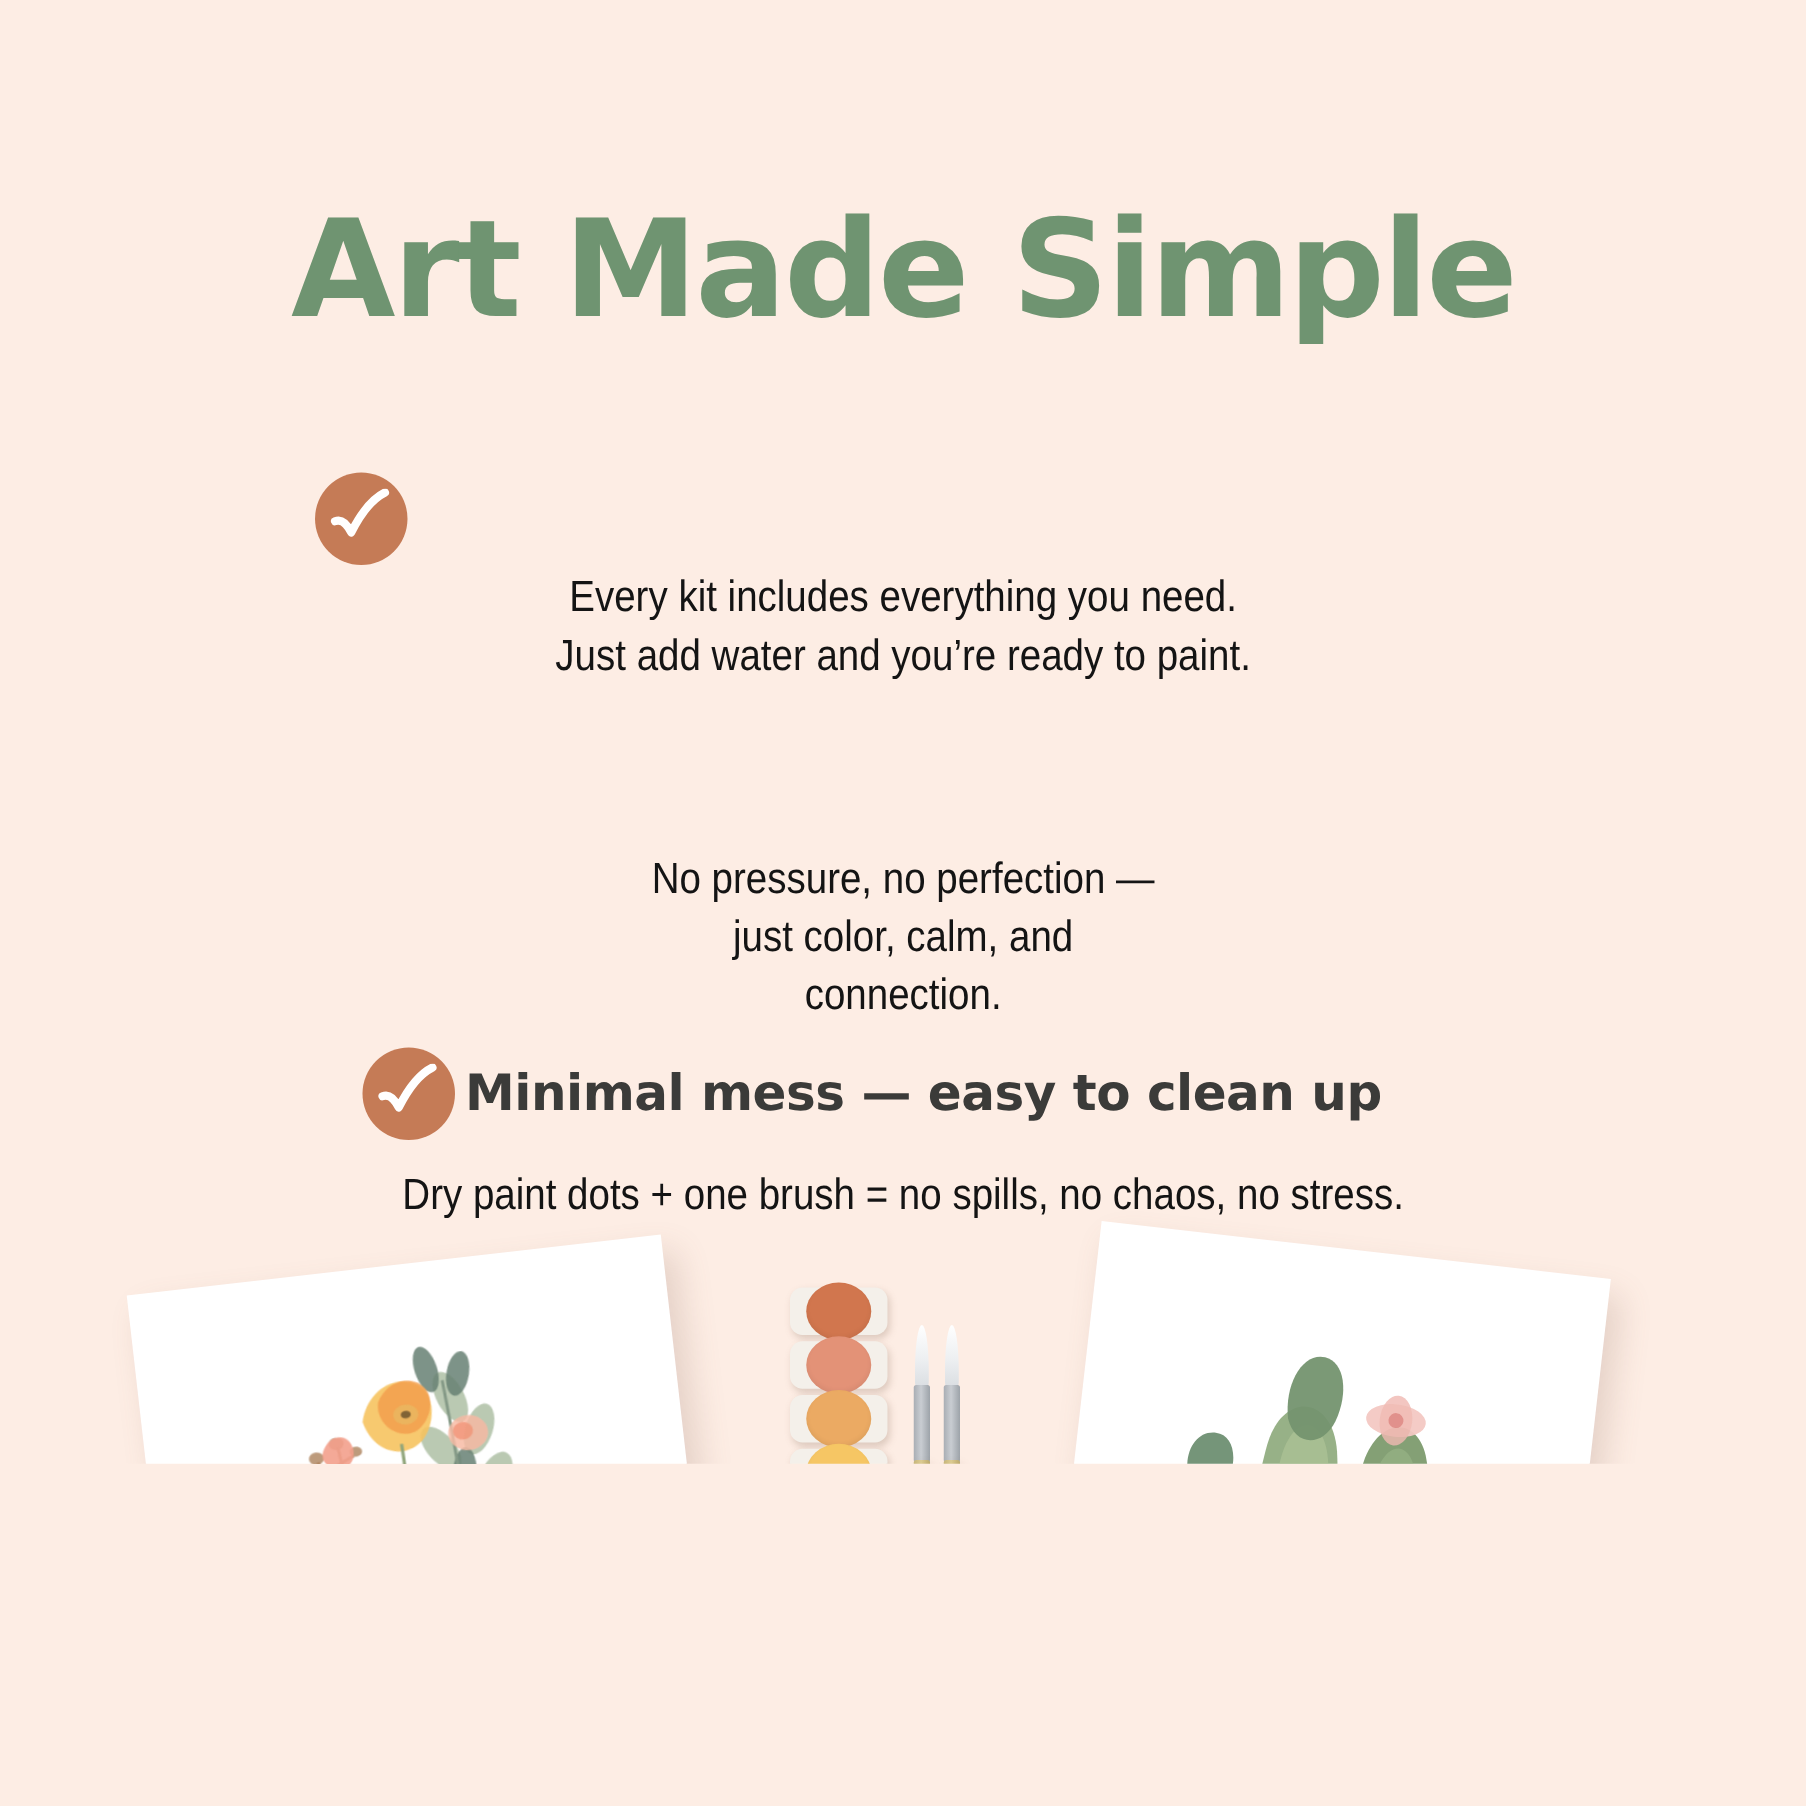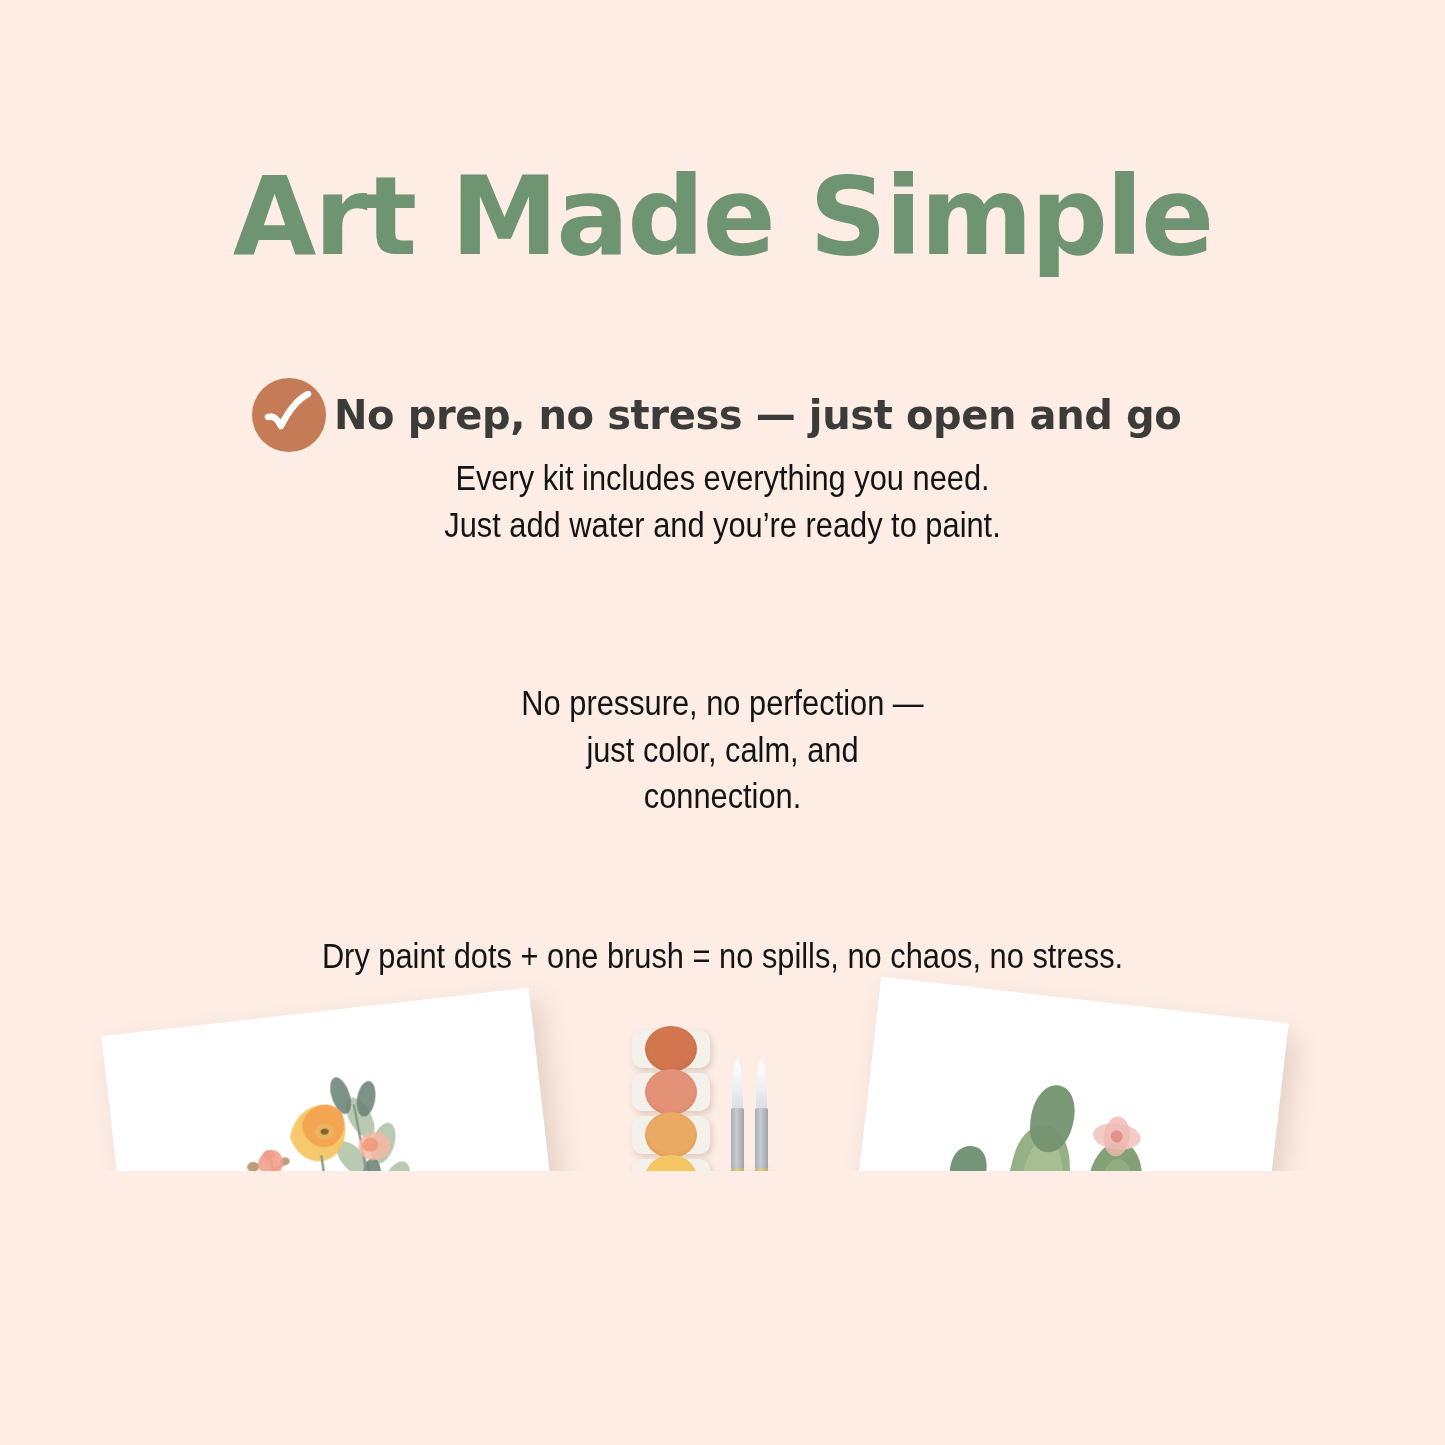--- a/index.html
+++ b/index.html
@@ -132,33 +132,40 @@
 <div class="stage">
 
   <div class="title">Art Made Simple</div>
 
   <div class="bullet" id="bullet1">
     <div class="check">
       <svg viewBox="0 0 50 48">
         <path d="M4 26 C9 24 13 27 17 35 C24 21 32 9 44 3" fill="none" stroke="#FFFFFF" stroke-width="6.5" stroke-linecap="round" stroke-linejoin="round"></path>
       </svg>
     </div>
-    <div class="b-head">No prep, no stress — just open and go</div>
   </div>
   <div class="b-body" id="body1">
     <div>Every kit includes everything you need.</div>
     <div>Just add water and you’re ready to paint.</div>
   </div>
 
   <div class="b-body" id="body2">
     <div>No pressure, no perfection —</div>
     <div>just color, calm, and</div>
     <div>connection.</div>
   </div>
 
+  <div class="bullet" id="bullet3">
+    <div class="check">
+      <svg viewBox="0 0 50 48">
+        <path d="M4 26 C9 24 13 27 17 35 C24 21 32 9 44 3" fill="none" stroke="#FFFFFF" stroke-width="6.5" stroke-linecap="round" stroke-linejoin="round"></path>
+      </svg>
+    </div>
+    <div class="b-head">Minimal mess — easy to clean up</div>
+  </div>
   <div class="b-body" id="body3">
     <div>Dry paint dots + one brush = no spills, no chaos, no stress.</div>
   </div>
 
   <div class="card" id="floral-card">
     <svg viewBox="0 0 430 520">
       <g opacity="0.95">
 
         <g stroke="#A87B53" stroke-width="2.6" fill="none" opacity="0.85">
           <path d="M92 196 C112 178 138 160 166 148"></path>

